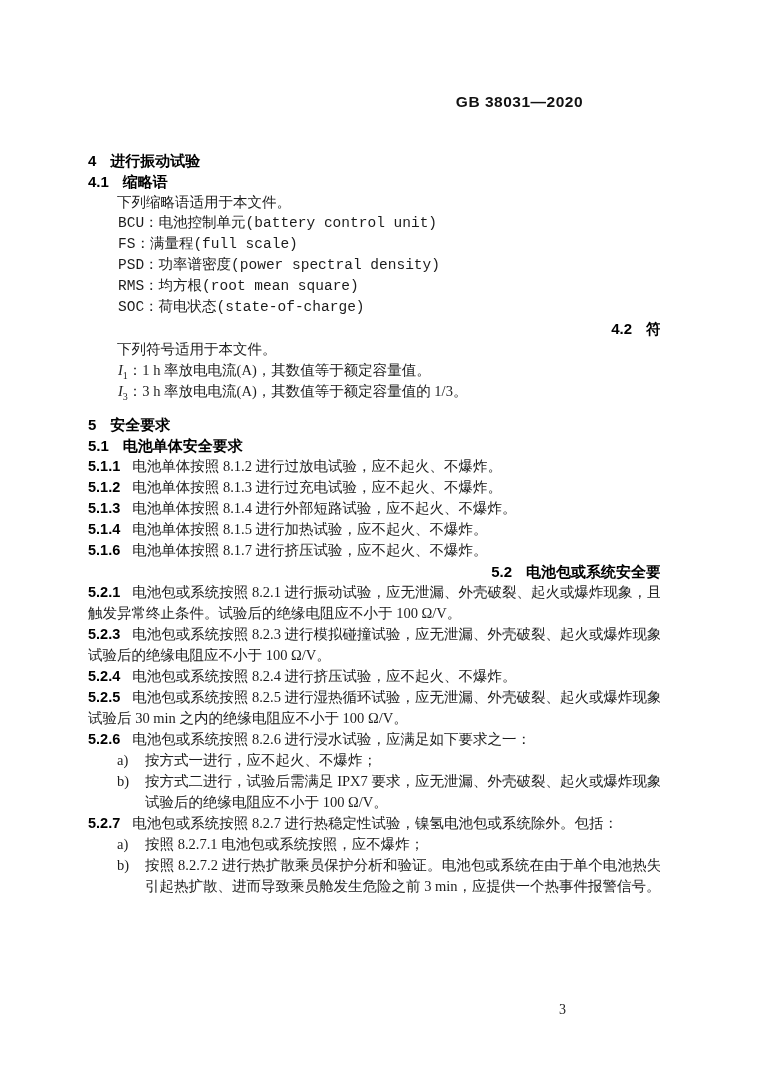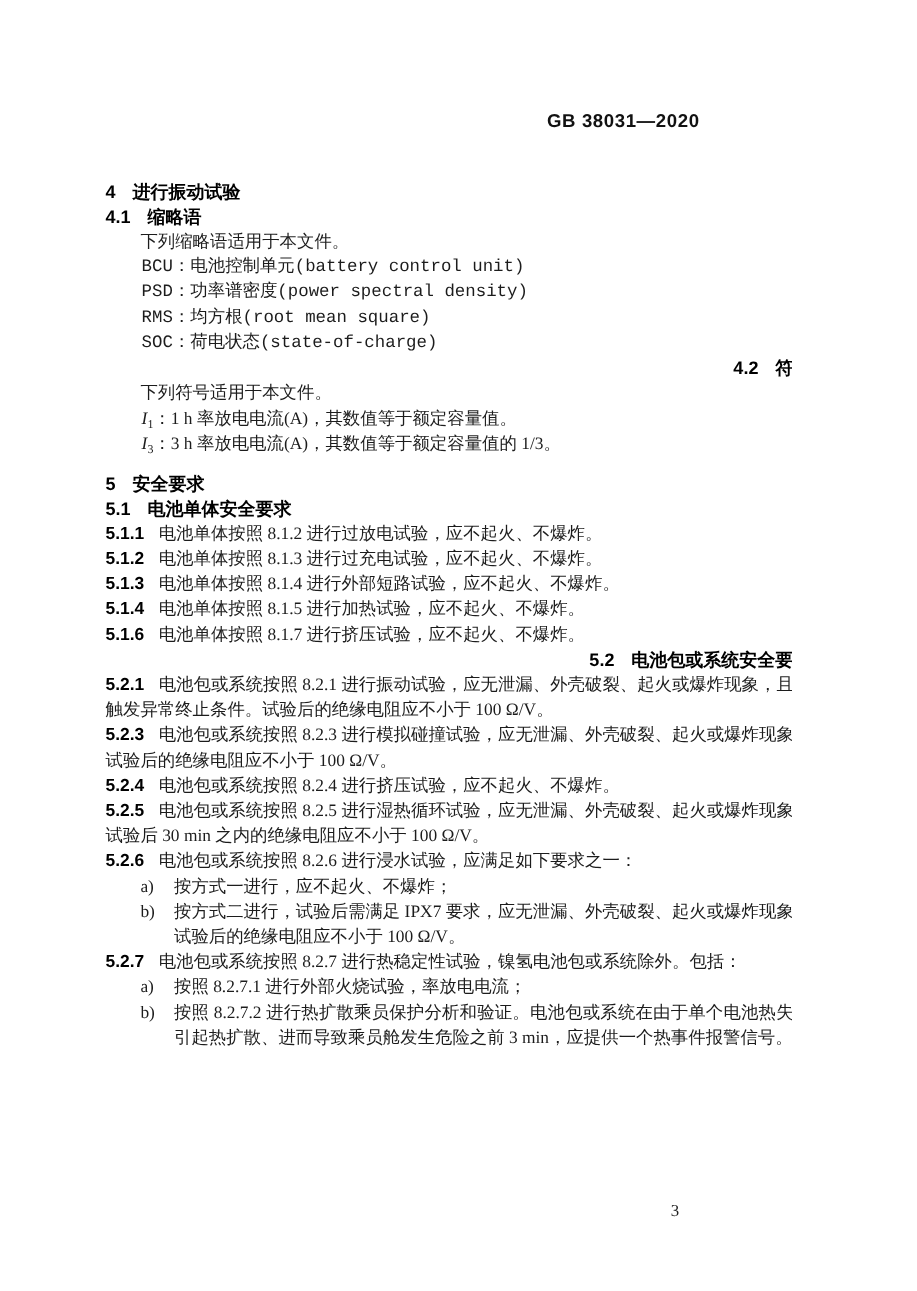--- a/index.html
+++ b/index.html
@@ -91,20 +91,21 @@
   <div class="doc-header">GB 38031—2020</div>
 
   <div class="content">
 
     <h2 class="clause-heading mb-18"><span class="c-num">4</span><span class="c-title">进行振动试验</span></h2>
 
     <h3 class="subclause-heading mb-11"><span class="c-num">4.1</span><span class="c-title">缩略语</span></h3>
 
     <p class="indent-2em">下列缩略语适用于本文件。</p>
     <p class="indent-block">BCU：电池控制单元(battery control unit)</p>
+    <p class="indent-block">FS：满量程(full scale)</p>
     <p class="indent-block">PSD：功率谱密度(power spectral density)</p>
     <p class="indent-block">RMS：均方根(root mean square)</p>
     <p class="indent-block">SOC：荷电状态(state-of-charge)</p>
 
     <h3 class="subclause-heading mt-7 mb-11"><span class="c-num">4.2</span><span class="c-title">符号</span></h3>
 
     <p class="indent-2em">下列符号适用于本文件。</p>
     <p class="sym-line"><i class="sym">I</i><sub>1</sub><span>：1 h 率放电电流(A)，其数值等于额定容量值。</span></p>
     <p class="sym-line"><i class="sym">I</i><sub>3</sub><span>：3 h 率放电电流(A)，其数值等于额定容量值的 1/3。</span></p>
 
@@ -131,21 +132,21 @@
         <div class="li-text">按方式一进行，应不起火、不爆炸；</div>
       </div>
     <div class="list-item">
         <span class="li-label">b)</span>
         <div class="li-text">按方式二进行，试验后需满足 IPX7 要求，应无泄漏、外壳破裂、起火或爆炸现象。试验后的绝缘电阻应不小于 100 Ω/V。</div>
       </div>
 
     <p class="clause-para"><span class="num">5.2.7</span><span>电池包或系统按照 8.2.7 进行热稳定性试验，镍氢电池包或系统除外。包括：</span></p>
     <div class="list-item">
         <span class="li-label">a)</span>
-        <div class="li-text">按照 8.2.7.1 进行外部火烧试验，率放电电流；</div>
+        <div class="li-text">按照 8.2.7.1 电池包或系统按照，应不爆炸；</div>
       </div>
     <div class="list-item">
         <span class="li-label">b)</span>
         <div class="li-text">按照 8.2.7.2 进行热扩散乘员保护分析和验证。电池包或系统在由于单个电池热失控引起热扩散、进而导致乘员舱发生危险之前 3 min，应提供一个热事件报警信号。</div>
       </div>
 
   </div>
 
   <div class="page-number">3</div>
 

